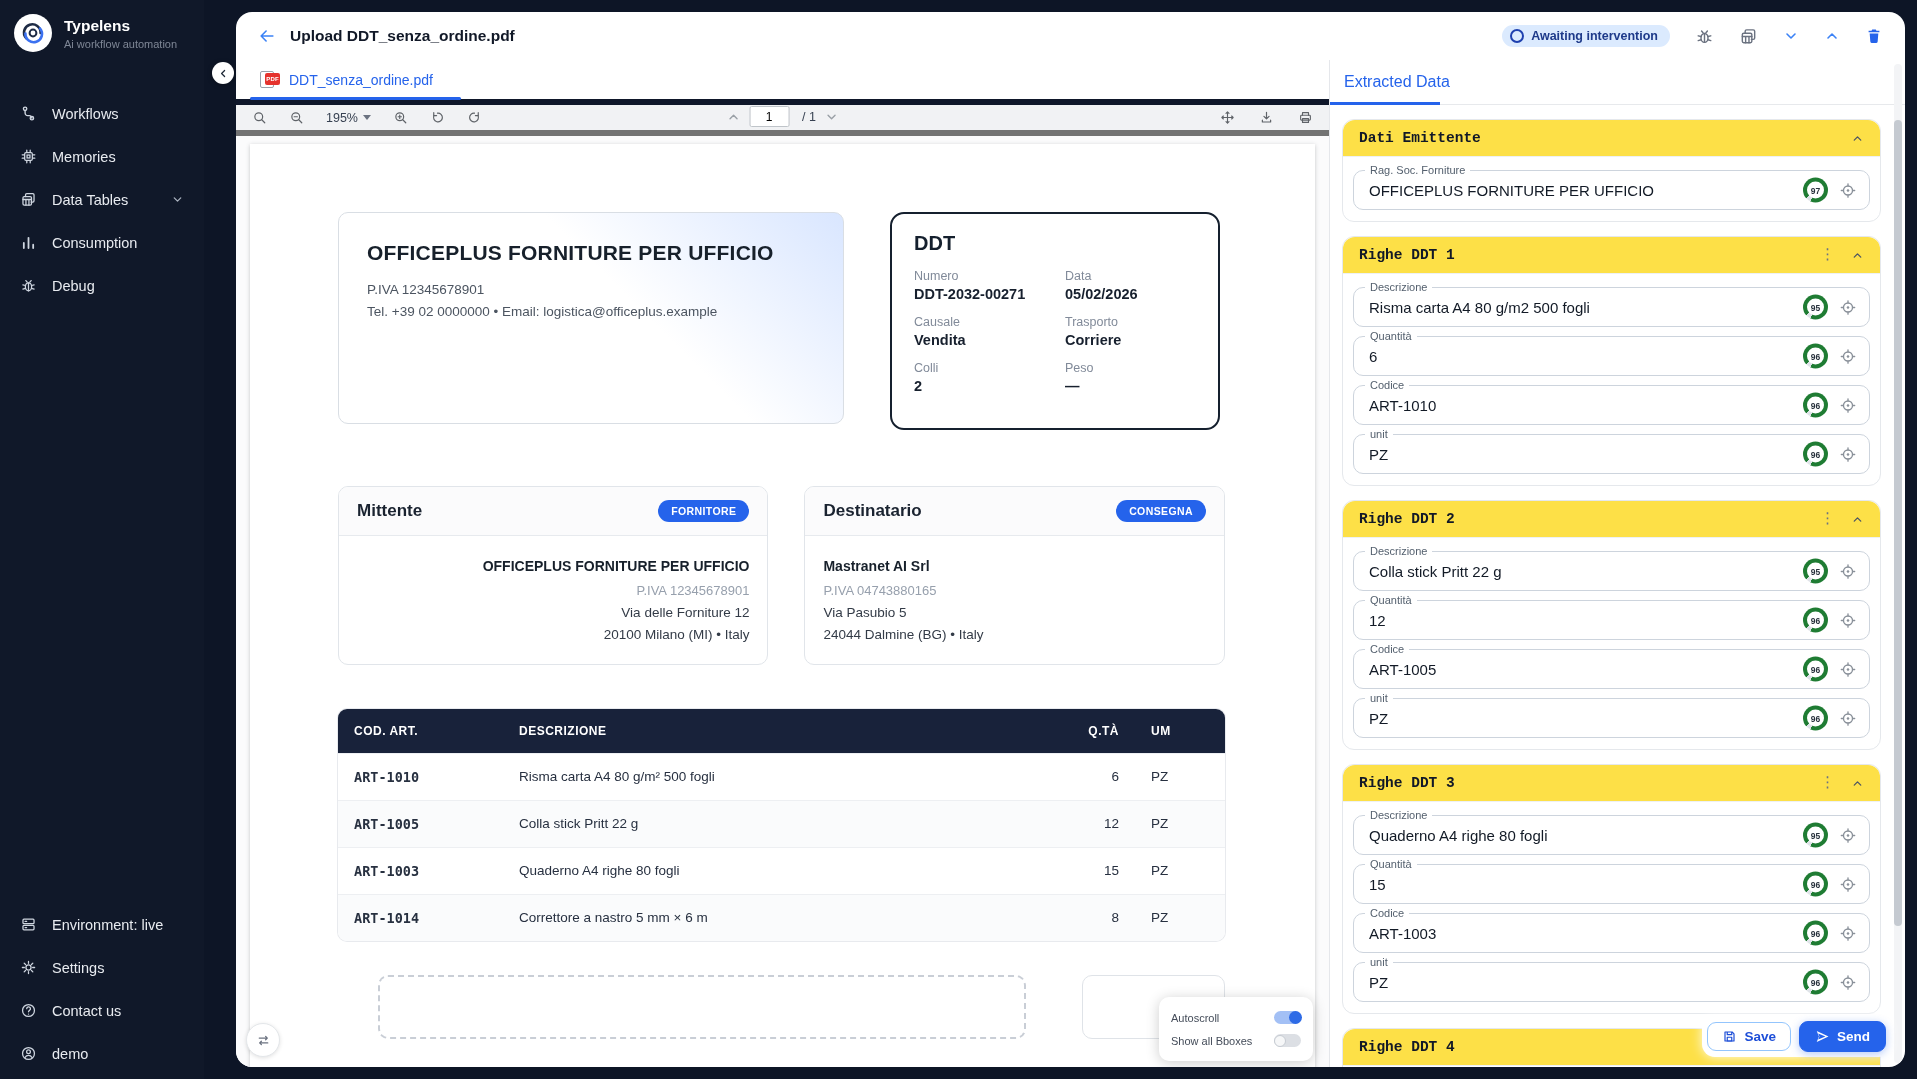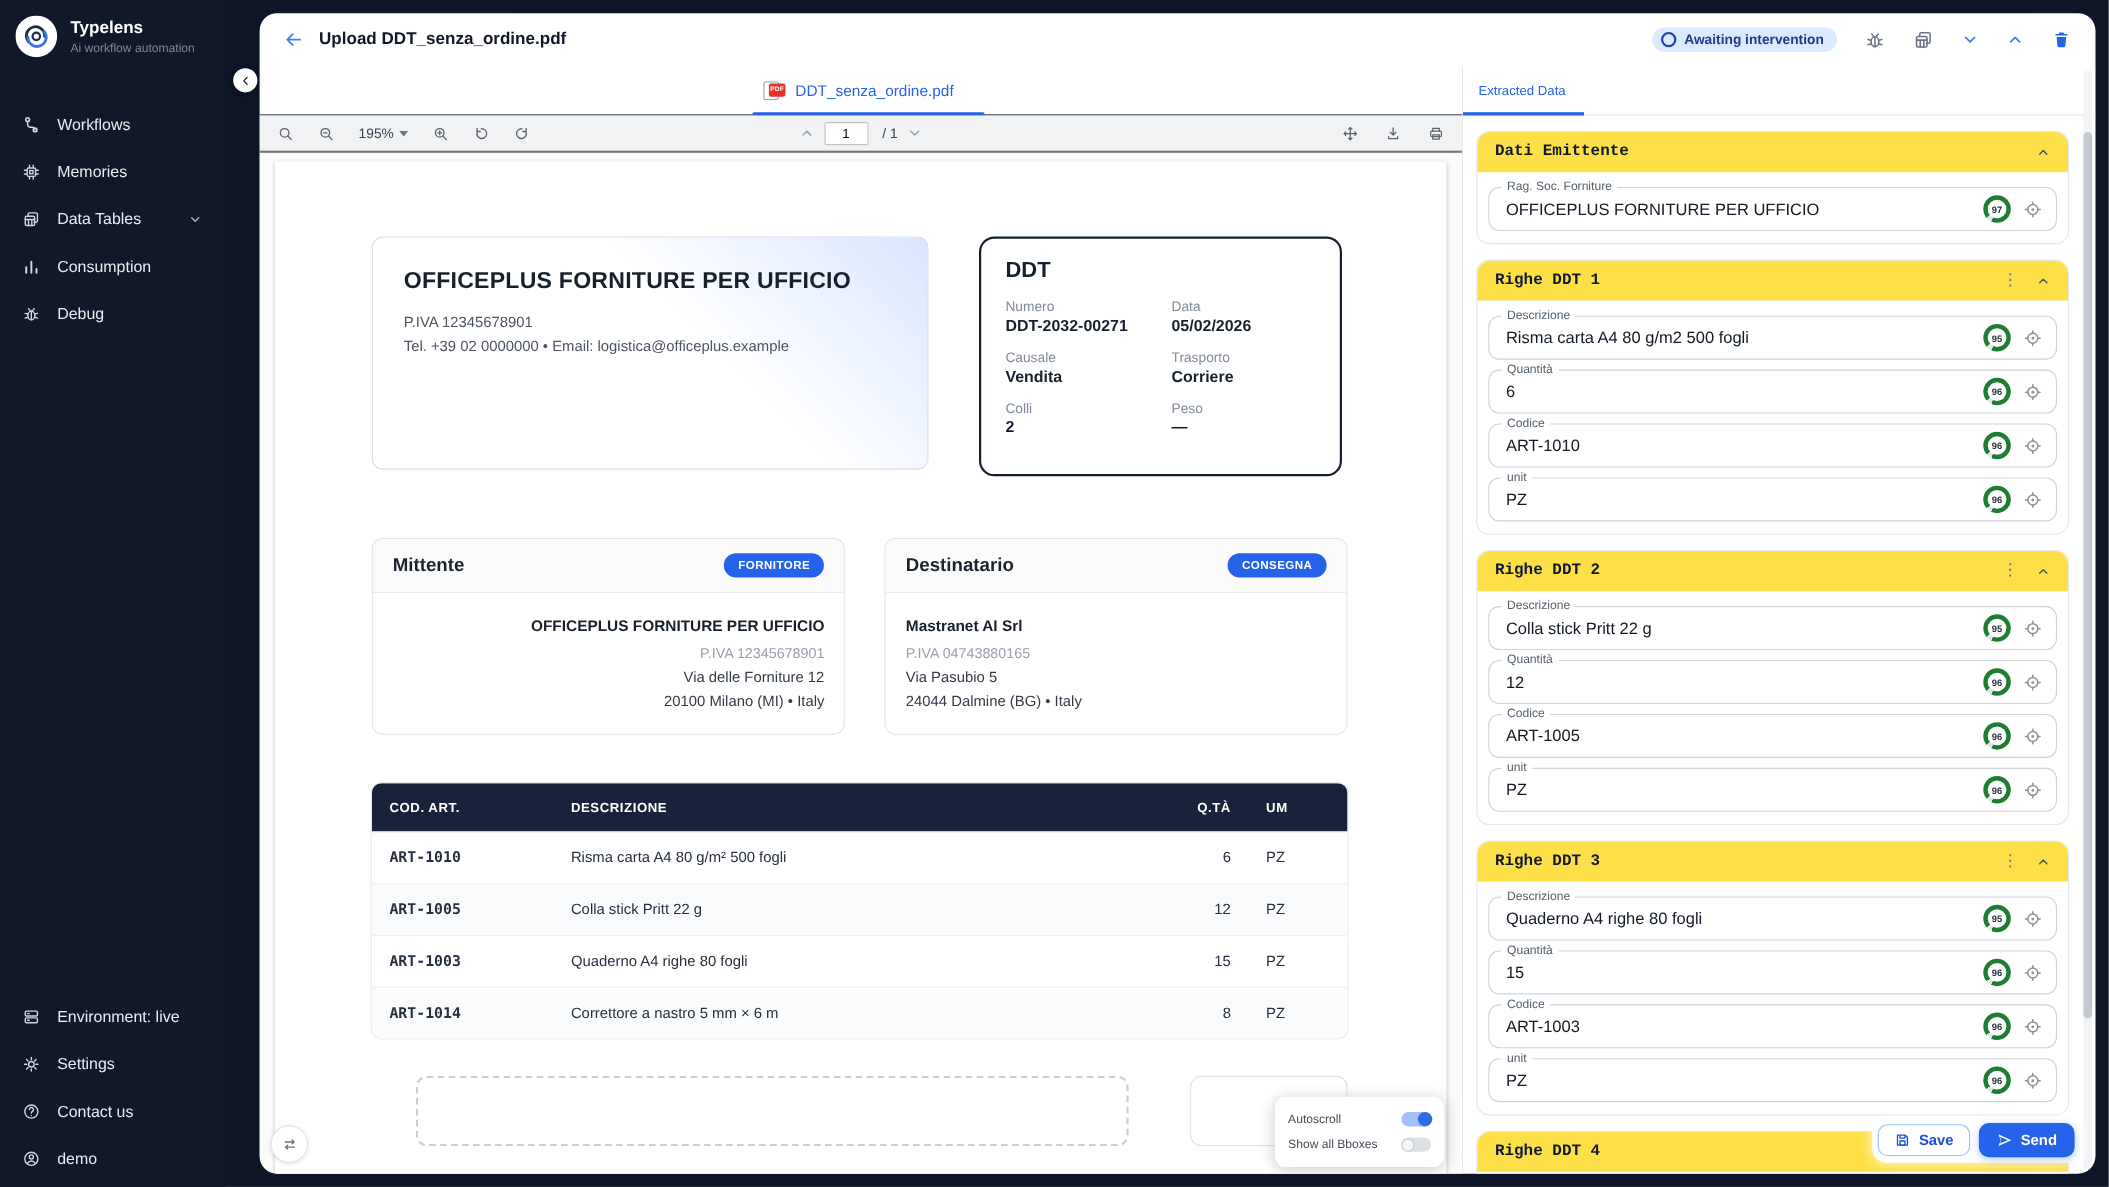--- a/index.html
+++ b/index.html
@@ -44,31 +44,31 @@
   .status-badge .dot { width:14px; height:14px; border:2.5px solid #1e40af; border-radius:50%; }
   .hicon { display:flex; cursor:pointer; }
   .hicon.gray { color:#6b7280; }
   .hicon.blue { color:#3b82f6; }
   .hicon.trash { color:#2563eb; }
 
   .card-body { flex:1; display:flex; min-height:0; }
 
   
   .viewer-col { flex:1; min-width:0; display:flex; flex-direction:column; border-right:1px solid #e5e7eb; }
-  .tab-bar { height:45px; flex:0 0 45px; display:flex; align-items:stretch; padding-left:14px; border-bottom:1px solid #0f172a;justify-content:center; }
+  .tab-bar { height:45px; flex:0 0 45px; display:flex; align-items:stretch; padding-left:14px; border-bottom:6px solid #0f172a; }
   .doc-tab { display:flex; align-items:center; gap:9px; padding:0 28px 0 10px; position:relative; color:#2563eb;
     font-size:14px; cursor:pointer; }
   .doc-tab .underline { position:absolute; left:0; right:0; bottom:-1px; height:3px; background:#2563eb; border-radius:2px; }
   .pdf-badge { position:relative; width:20px; height:19px; }
   .pdf-badge .page { position:absolute; left:0; top:1px; width:14px; height:17px; border:1.5px solid #9aa1ab; border-radius:2px; background:#fff; }
   .pdf-badge .tag { position:absolute; right:0; top:3px; width:15px; height:12px; background:#e5322d; color:#fff;
     font-size:6px; font-weight:700; display:flex; align-items:center; justify-content:center; border-radius:2px; letter-spacing:.2px; }
 
-  .pdf-toolbar { height:31px; flex:0 0 31px; background:#f1f2f4; border-bottom:2px solid #737373; display:flex;
-    align-items:center; padding:16px 16px; position:relative; color:#5f6368; }
+  .pdf-toolbar { height:31px; flex:0 0 31px; background:#f1f2f4; border-bottom:6px solid #737373; display:flex;
+    padding:1px 16px; position:relative; color:#5f6368; }
   .tgroup { display:flex; align-items:center; gap:22px; }
   .tgroup.center { position:absolute; left:50%; transform:translateX(-50%); gap:9px; }
   .tgroup.right { margin-left:auto; gap:24px; }
   .tbtn { display:flex; align-items:center; cursor:pointer; color:#5f6368; }
   .tbtn svg { width:15px; height:15px; }
   .zoom-level { display:flex; align-items:center; gap:5px; font-size:12.5px; color:#374151; cursor:pointer; }
   .zoom-level .caret { width:0; height:0; border-left:4px solid transparent; border-right:4px solid transparent; border-top:5px solid #6b7280; }
   .page-input { width:40px; height:21px; border:1px solid #bfc4c9; border-radius:2px; text-align:center; font-size:12px;
     background:#fff; font-family:"Liberation Sans",sans-serif; }
   .page-total { font-size:12.5px; color:#374151; margin-left:4px; }
@@ -127,21 +127,21 @@
   .ov-label { font-size:11px; color:#444c59; }
   .toggle { width:27px; height:13px; border-radius:999px; position:relative; cursor:pointer; }
   .toggle.on { background:#a3c0f5; }
   .toggle.on .knob { position:absolute; right:-1px; top:0; width:13px; height:13px; border-radius:50%; background:#2e6be6; }
   .toggle.off { background:#dcdfe4; }
   .toggle.off .knob { position:absolute; left:0; top:0.5px; width:12px; height:12px; border-radius:50%; background:#f6f7f8; border:1px solid #c6cbd2; }
 
   
   .panel { width:575px; flex:0 0 575px; display:flex; flex-direction:column; position:relative; min-height:0; }
   .panel-tab-bar { height:45px; flex:0 0 45px; border-bottom:1px solid #e7e9ec; position:relative; display:flex; align-items:center; padding-left:14px; }
-  .panel-tab { color:#2563eb; font-size:12px; cursor:pointer; }
+  .panel-tab { color:#2563eb; font-size:16px; cursor:pointer; }
   .panel-underline { position:absolute; left:0; bottom:-1px; width:110px; height:3px; background:#2563eb; }
   .panel-scroll { flex:1; position:relative; overflow:hidden; padding:14px 24px 0 12px; }
 
   .esec { border:1px solid #e5e8ec; border-radius:12px; margin-bottom:14px; background:#fff; }
   .shead { display:flex; align-items:center; justify-content:space-between; padding:10px 16px; background:#fde047;
     border-bottom:1px solid #eef1f4; border-radius:12px 12px 0 0; cursor:pointer;font-family:Liberation Mono, monospace; }
   .stitle { font-size:14.5px; font-weight:700; color:#111827; }
   .shicons { display:flex; align-items:center; gap:16px; color:#4b5563; }
   .kebab { font-size:15px; color:#6b7280; line-height:1; cursor:pointer; }
   .shicons svg { width:13px; height:13px; }

